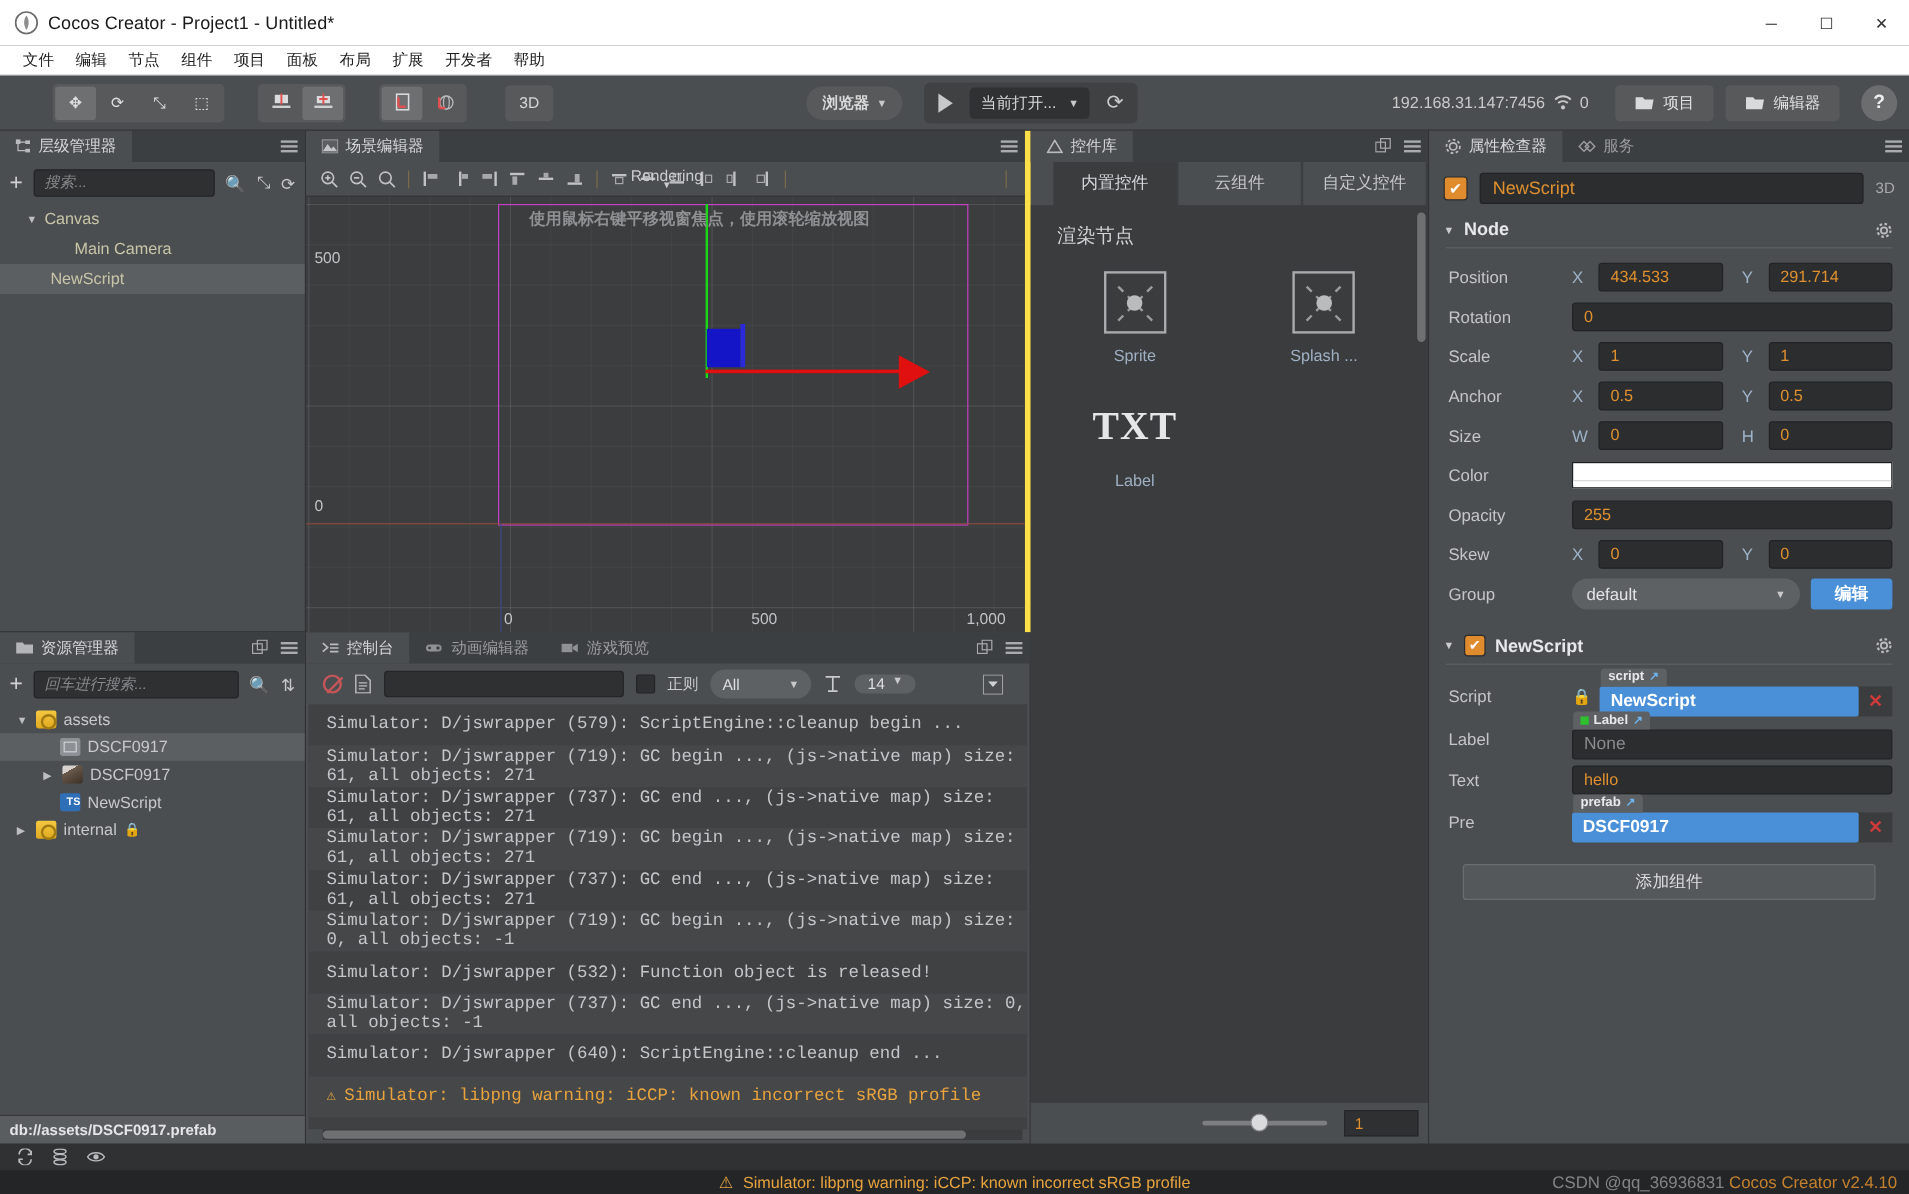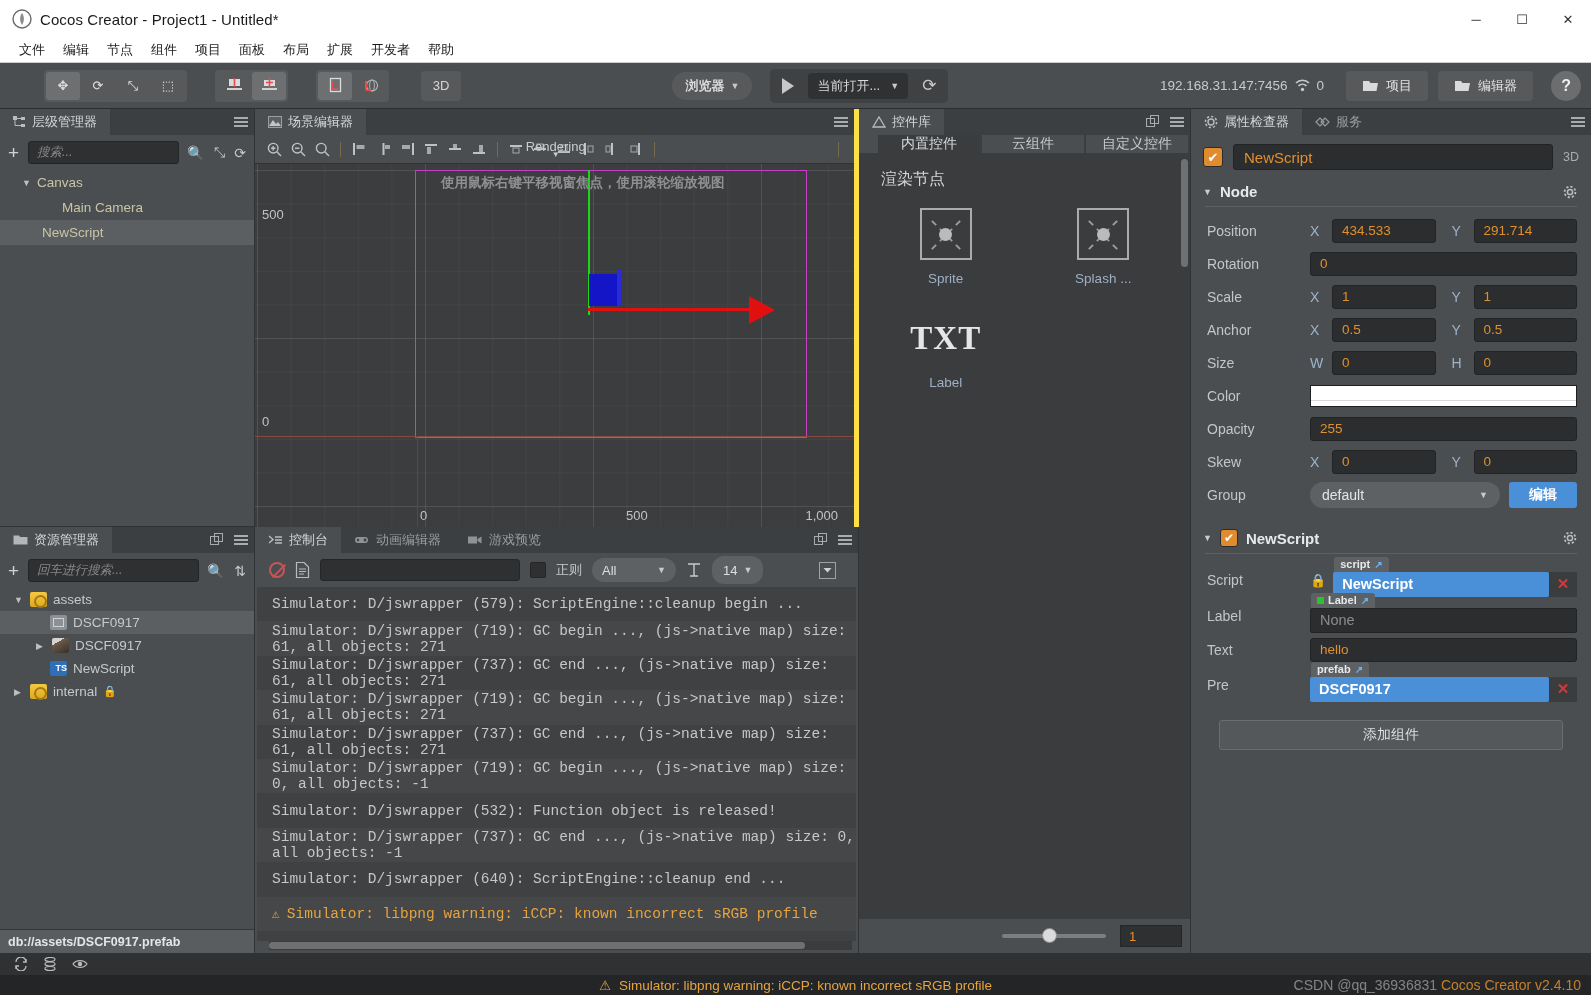--- a/index.html
+++ b/index.html
@@ -184,37 +184,37 @@
   .cbtn-circle::after { content:""; position:absolute; left:-1px; top:6px; width:18px; height:2px; background:#c4565a; transform: rotate(-45deg); }
   .cfilter { width: 200px; height: 22px; background: #2e3032; border: 1px solid #242628; border-radius: 3px; }
   .ccheck { width: 16px; height: 16px; background: #2e3032; border: 1px solid #232527; border-radius: 2px; }
   .clabel { color: #c8cacc; font-size: 13px; }
   .cdrop {
     background: #5e6163; border-radius: 12px; height: 24px; min-width: 84px;
     display: flex; align-items: center; justify-content: space-between;
     padding: 0 10px; color: #dcdee0; font-size: 13px;
   }
   .csize {
-    background: #5e6163; border-radius: 12px; height: 28px;
-    display: flex; align-items: center; gap: 6px; padding: 0 11px; color: #dcdee0; font-size: 13px;
+    background: #5e6163; border-radius: 12px; height: 16px;
+    display: flex; align-items: flex-start; gap: 6px; padding: 0 11px; color: #dcdee0; font-size: 13px;
   }
   .console-body { flex: 1; overflow: hidden; position: relative; background: #3f4143; margin: 0 2px; }
   .logline {
     height: 34.4px; display: flex; align-items: center; padding-left: 15px;
     font-family: "Liberation Mono", monospace; font-size: 14.5px; color: #c4c6c8;
   }
   .logline.alt { background: #454749; font-family: Liberation Mono, monospace; }
   .logline.warn { color: #e8a33d; }
   .warn-tri { margin-right: 7px; color: #e8a33d; font-size: 13px; }
   .hscroll { height: 9px; background: #3a3c3e; margin: 0 6px 3px 14px; position: relative; }
   .hscroll i { position: absolute; left: 0; top: 1px; height: 7px; width: 92%; background: #6e7072; border-radius: 4px; }
 
   
   .col-widget { width: 332px; background: #4b4e50; display: flex; flex-direction: column; border-right: 1px solid #303233; }
-  .wl-tabs { display: flex; background: #3c3f41; height: 18px; padding: 0 0 0 0; margin-left: 19px; }
+  .wl-tabs { display: flex; background: #3c3f41; height: 36px; padding: 0 0 0 0; margin-left: 19px; }
   .wl-tab {
     flex: 1; display: flex; align-items: center; justify-content: center;
     font-size: 14px; color: #c5c7c9; background: #4b4e50; margin-right: 2px;
   }
   .wl-tab.active { background: #3a3c3e; color: #d7d9db; }
   .wl-body { flex: 1; background: #3a3c3e; padding: 16px 22px 0 22px; position: relative; overflow: hidden; }
   .wl-section { color: #d2d4d6; font-size: 16px; margin-bottom: 18px; }
   .wl-grid { display: grid; grid-template-columns: repeat(2, 1fr); gap: 4px 28px; }
   .wl-cell { display: flex; flex-direction: column; align-items: center; gap: 11px; }
   .wl-box { width: 52px; height: 52px; border: 2px solid #a9abad; position: relative; }

